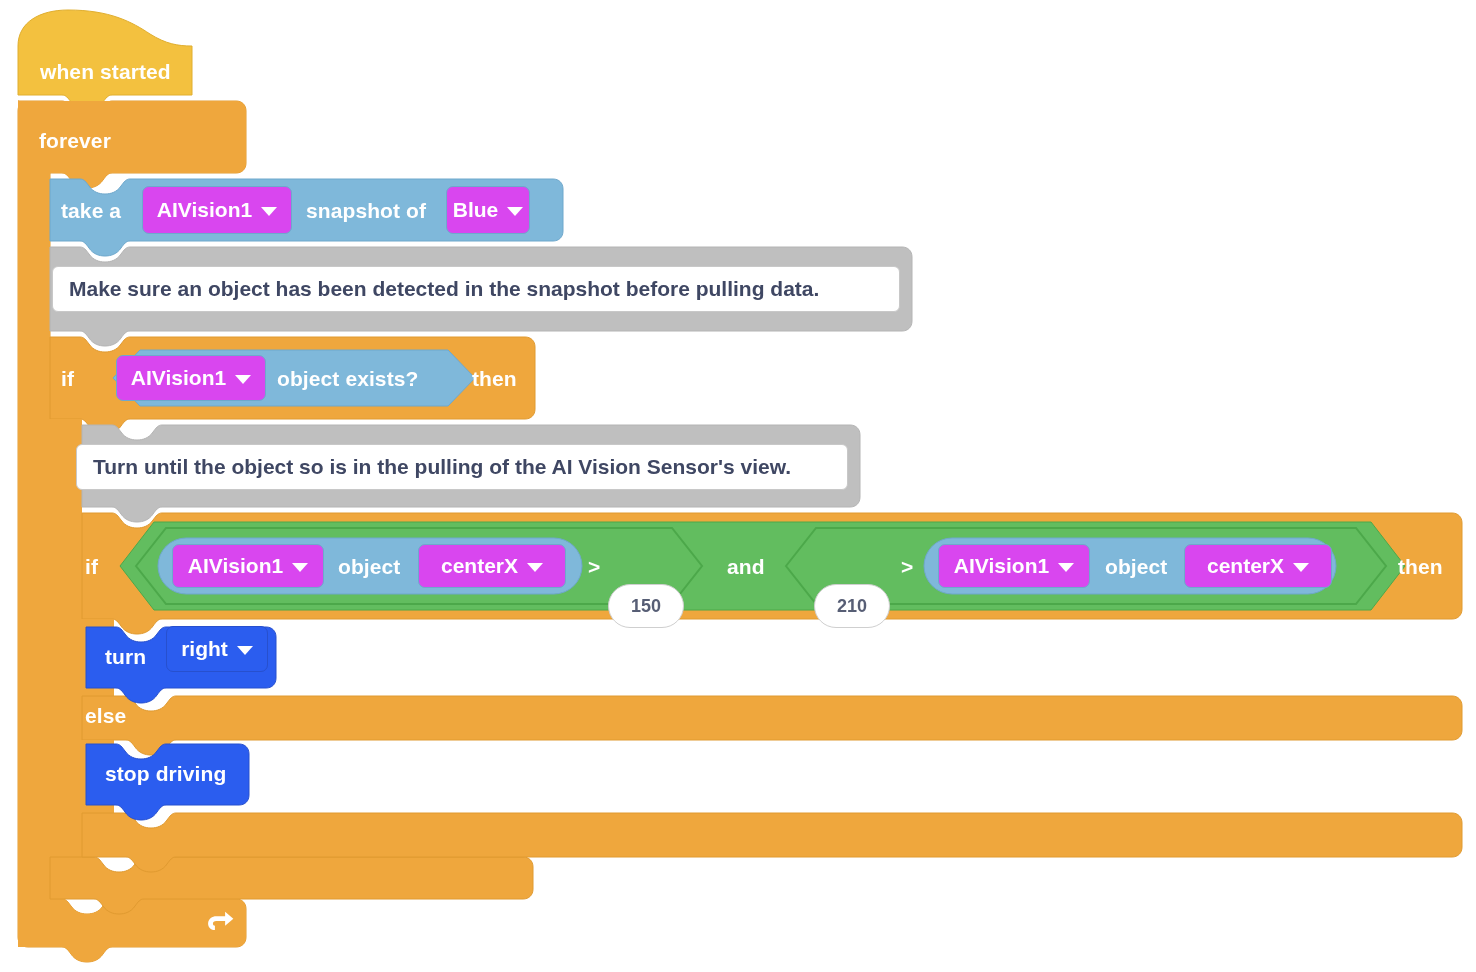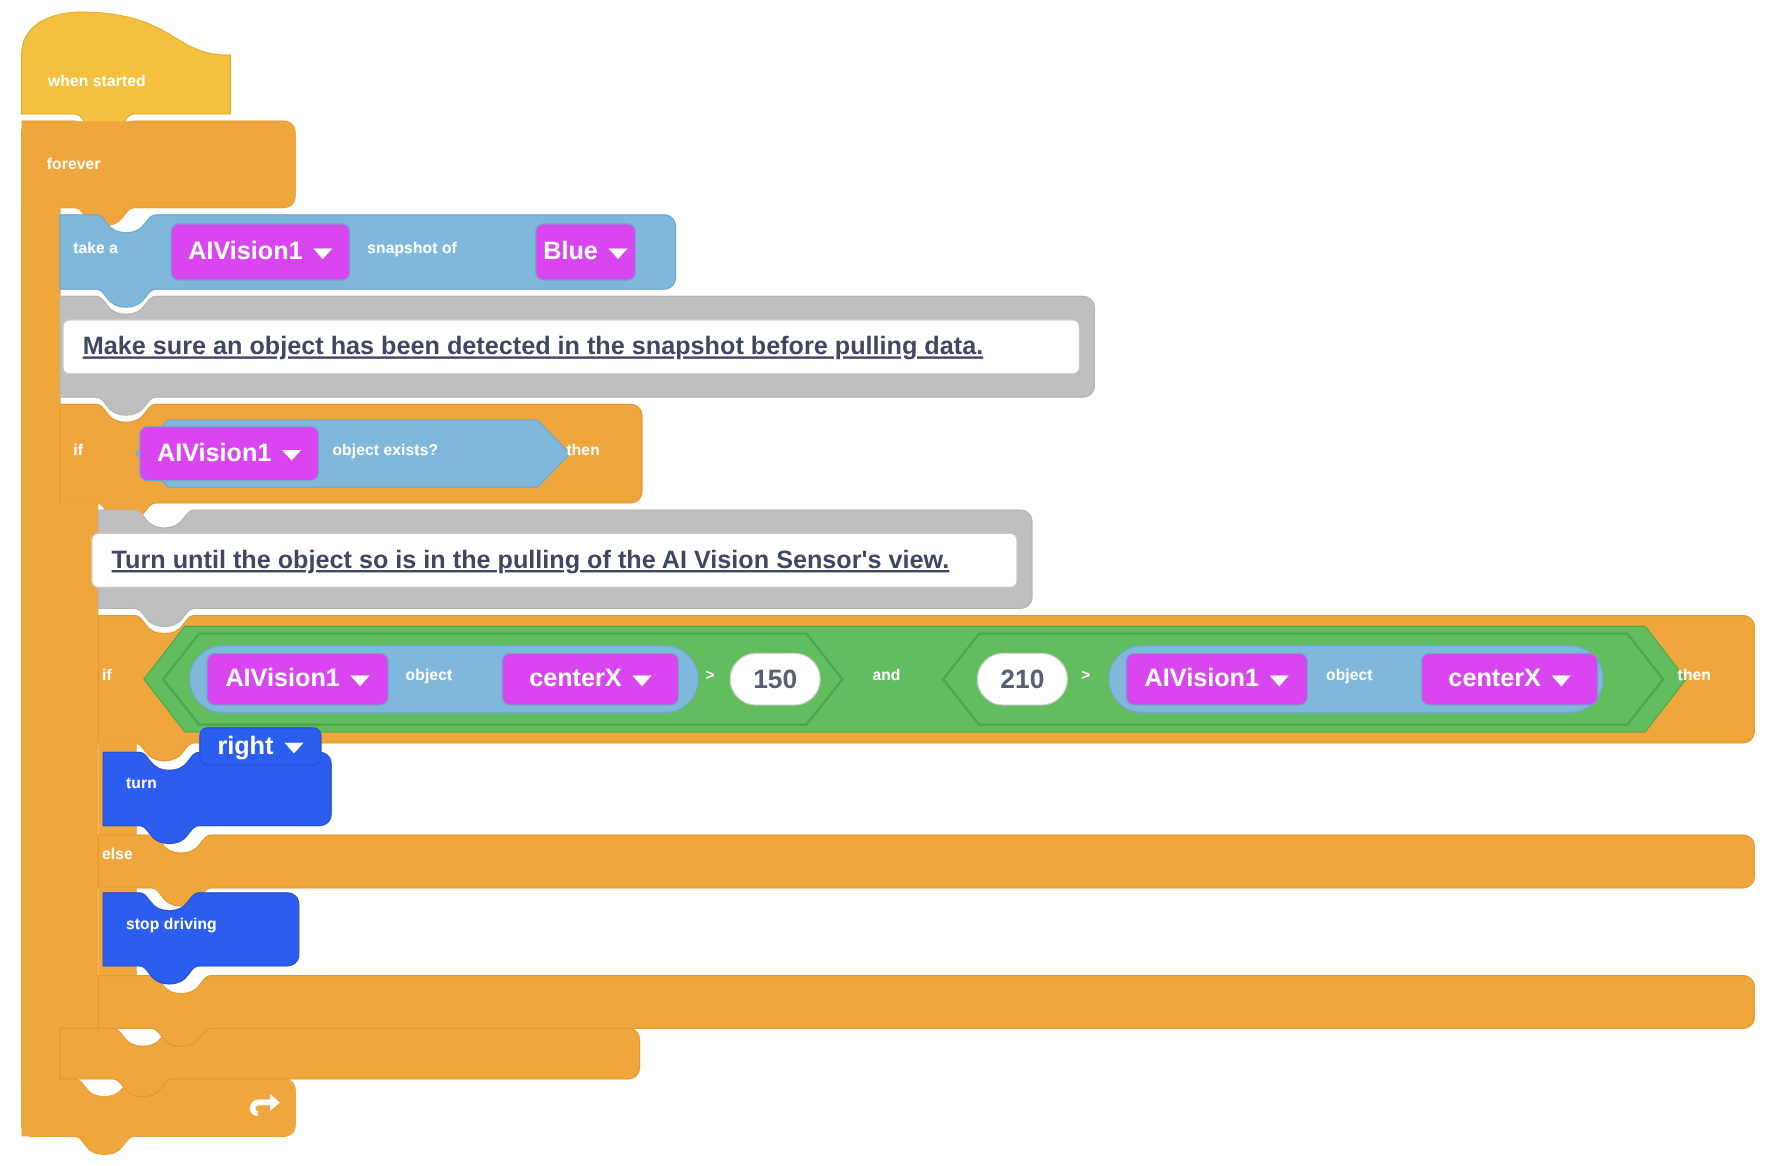--- a/index.html
+++ b/index.html
@@ -19,21 +19,21 @@
     position: absolute;
     left: 0; top: 0;
     width: 1476px;
     height: 972px;
   }
 
   .blk-text {
     position: absolute;
     color: #ffffff;
     font-weight: bold;
-    font-size: 13px;
+    font-size: 21px;
     letter-spacing: 0.1px;
     white-space: nowrap;
     pointer-events: none;
   }
 
   
   .pill {
     position: absolute;
     display: flex;
     align-items: center;
@@ -66,38 +66,38 @@
   .numpill {
     position: absolute;
     display: flex;
     align-items: center;
     justify-content: center;
     background: #ffffff;
     border: 1px solid #cfcfcf;
     border-radius: 999px;
     color: #575E75;
     font-weight: bold;
-    font-size: 22px;
+    font-size: 18px;
     box-sizing: border-box;
+    margin-top: 40px;
   }
 
   .comment-inner {
     position: absolute;
     background: #ffffff;
     border: 1px solid #c8c8c8;
     border-radius: 6px;
     box-sizing: border-box;
     display: flex;
     align-items: center;
     padding-left: 16px;
     color: #3F4763;
     font-weight: bold;
     font-size: 21px;
     white-space: nowrap;
-    text-decoration: underline;
   }
 
   .loop-arrow {
     position: absolute;
     width: 34px;
     height: 34px;
     pointer-events: none;
   }
 </style>
 </head>
@@ -401,20 +401,20 @@
   <span class="caret"></span>
 </div>
 <div class="blk-text" style="left:1105px; top:555px;">object</div>
 <div class="pill blue" style="left:1184px; top:544px; width:148px; height:44px;">
   <span>centerX</span>
   <span class="caret"></span>
 </div>
 <div class="blk-text" style="left:1398px; top:555px;">then</div>
 
 <div class="blk-text" style="left:105px; top:645px;">turn</div>
-<div class="pill motion" style="left:166px; top:606px; width:102px; height:32px;">
+<div class="pill motion" style="left:166px; top:626px; width:102px; height:46px;">
   <span>right</span>
   <span class="caret"></span>
 </div>
 
 <div class="blk-text" style="left:85px; top:704px;">else</div>
 
 <div class="blk-text" style="left:105px; top:762px;">stop driving</div>
 
 </body></html>

